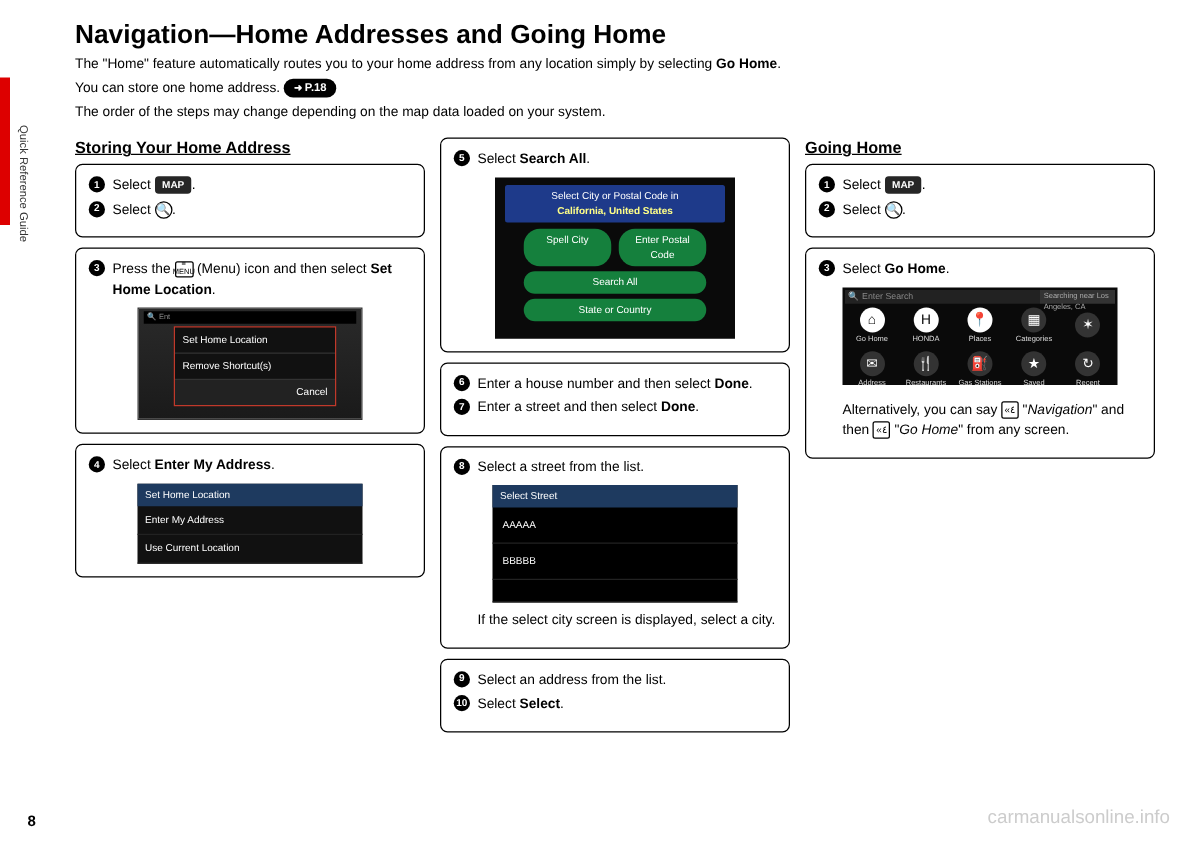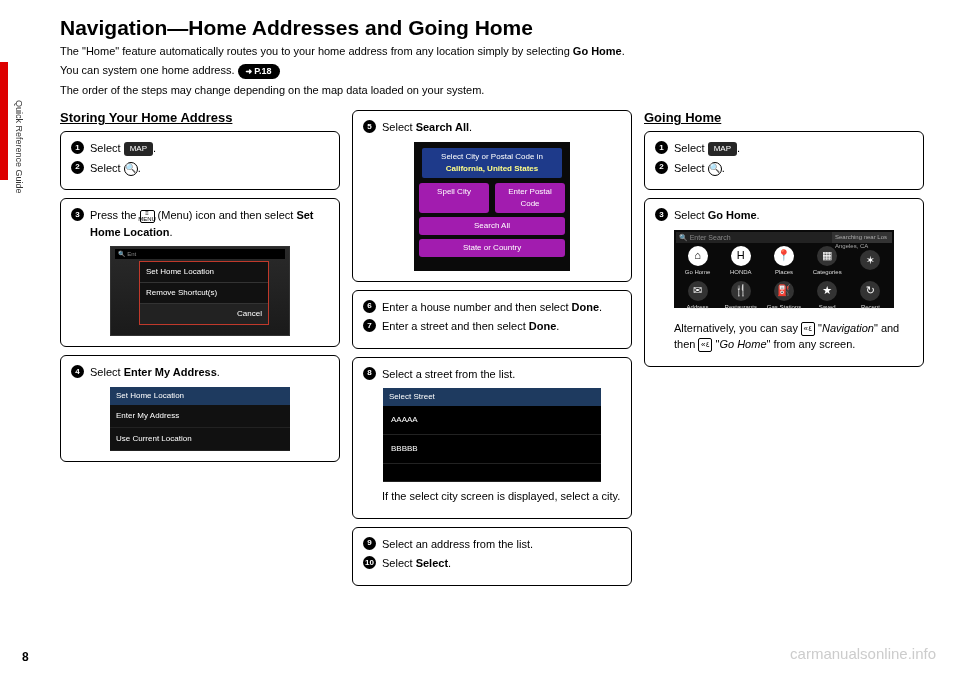--- a/index.html
+++ b/index.html
@@ -96,21 +96,21 @@
   }
   .step-text { flex: 1; }
   .step-text b { font-weight: bold; }
   .btn-chip {
     display: inline-block;
     background: #262626;
     color: #fff;
     border-radius: 3px;
     padding: 1px 6px;
     font-size: 8px;
-    font-weight: normal;
+    font-weight: bold;
     vertical-align: middle;
   }
   .icon-circle {
     display: inline-flex;
     align-items: center;
     justify-content: center;
     width: 14px;
     height: 14px;
     border: 1px solid #000;
     border-radius: 50%;
@@ -155,32 +155,32 @@
   .mock-a .modal .row { padding: 4px 6px; border-bottom: 1px solid #333; color:#fff; }
   .mock-a .modal .row.cancel { text-align: right; background:#222; border:none; }
   .mock-a .topbar { position:absolute; top:2px; left:4px; right:4px; height:10px; background:#000; color:#888; font-size:6px; padding:1px 3px; }
   .mock-b {
     width: 180px;
     background: #111;
   }
   .mock-b .hdr { background:#1e3a5f; color:#fff; padding:3px 6px; font-size:8px; }
   .mock-b .opt { padding:5px 6px; border-bottom:1px solid #222; color:#fff; }
   .mock-c {
-    width: 156px;
+    width: 192px;
     background: #0a0a0a;
     padding: 6px 0 10px 0;
     text-align: center;
   }
   .mock-c .title-bar { background:#1e3a8a; color:#fff; font-size:8px; padding:3px; margin: 0 8px 5px 8px; border-radius:2px; }
   .mock-c .title-bar .sub { color:#ff8; font-weight:bold; }
   .mock-c .pill-row { display:flex; gap:6px; justify-content:center; margin:4px 0; }
-  .mock-c .pill { background:#a21caf; color:#fff; border-radius:3px; padding:3px 8px; font-size:8px; width:70px; }
+  .mock-c .pill { background:#15803d; color:#fff; border-radius:13px; padding:3px 8px; font-size:8px; width:70px; }
   .mock-c .pill.wide { width: 146px; }
   .mock-d {
-    width: 218px;
+    width: 196px;
     background: #000;
   }
   .mock-d .hdr { background:#1e3a5f; color:#fff; padding:3px 6px; font-size:8px; }
   .mock-d .opt { padding:8px 8px; border-bottom:1px solid #222; color:#fff; font-size:8px; }
   .mock-e {
     width: 220px;
     height: 78px;
     background: #0a0a0a;
     position: relative;
   }
@@ -226,21 +226,21 @@
 <div class="side-tab"></div>
 <div class="side-label">Quick Reference Guide</div>
 
 <div class="content">
   <h1>Navigation—Home Addresses and Going Home</h1>
 
   <p class="intro-line">
     <span>The "Home" feature automatically routes you to your home address from any location simply by selecting </span><b>Go Home</b><span>.</span>
   </p>
   <p class="intro-line">
-    <span>You can system one home address.</span>
+    <span>You can store one home address.</span>
     <span class="page-ref">P.18</span>
   </p>
   <p class="intro-line">The order of the steps may change depending on the map data loaded on your system.</p>
 
   <div class="columns">
 
     <div class="col">
       <h2>Storing Your Home Address</h2>
 
       <div class="card">

